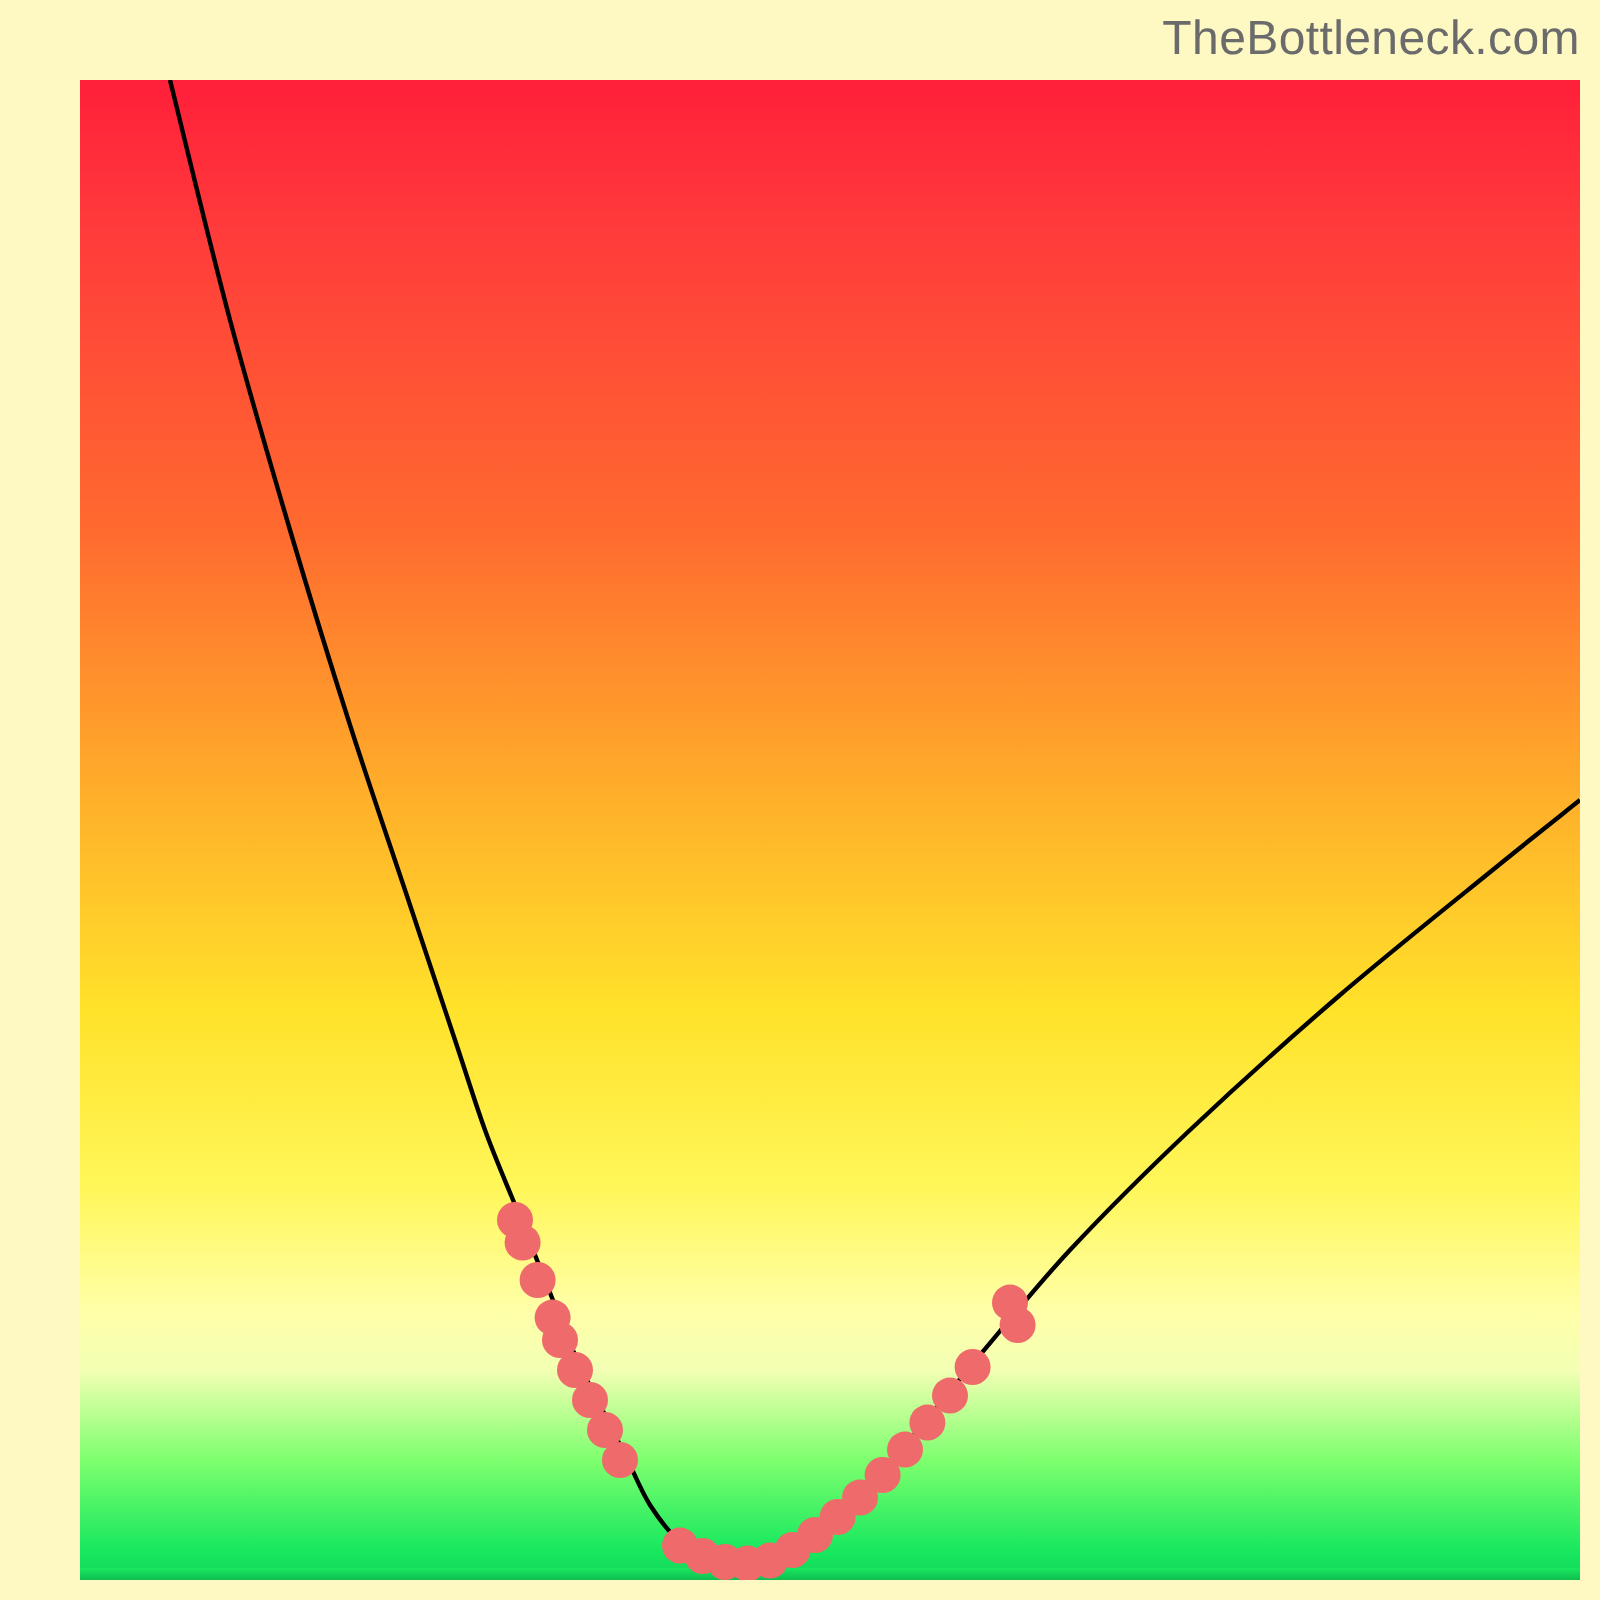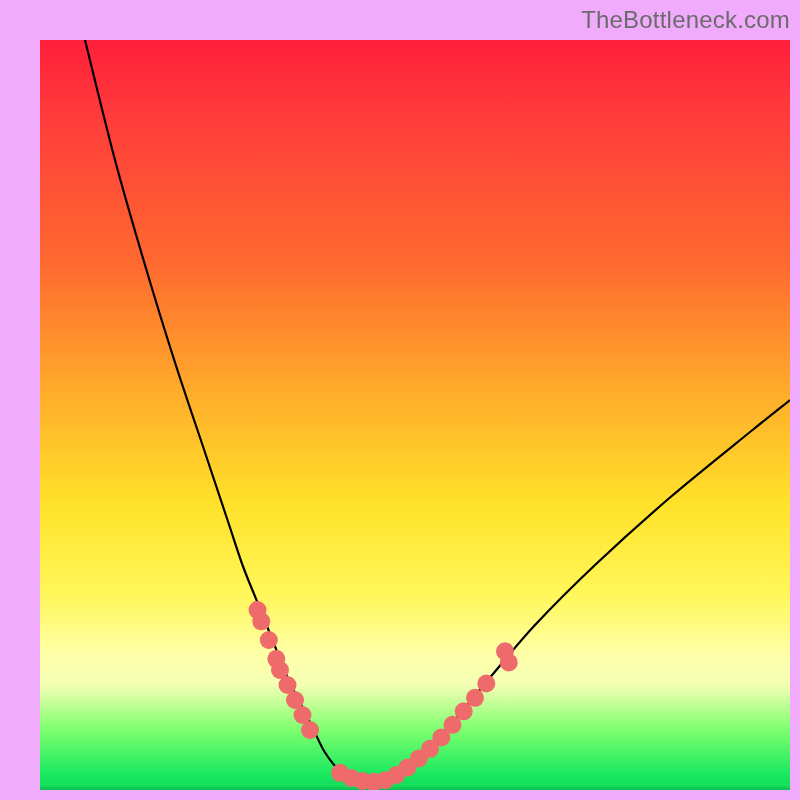--- a/index.html
+++ b/index.html
@@ -10,21 +10,21 @@
     background: #000;
     overflow: hidden;
     font-family: Arial, Helvetica, sans-serif;
   }
   .frame {
     position: absolute;
     left: 0;
     top: 0;
     width: 800px;
     height: 800px;
-    background: #f0abfc;
+    background: #fef9c3;
     text-align: right;
   }
   .plot {
     position: absolute;
     left: 40px;
     top: 40px;
     width: 750px;
     height: 750px;
     
     background: linear-gradient(

